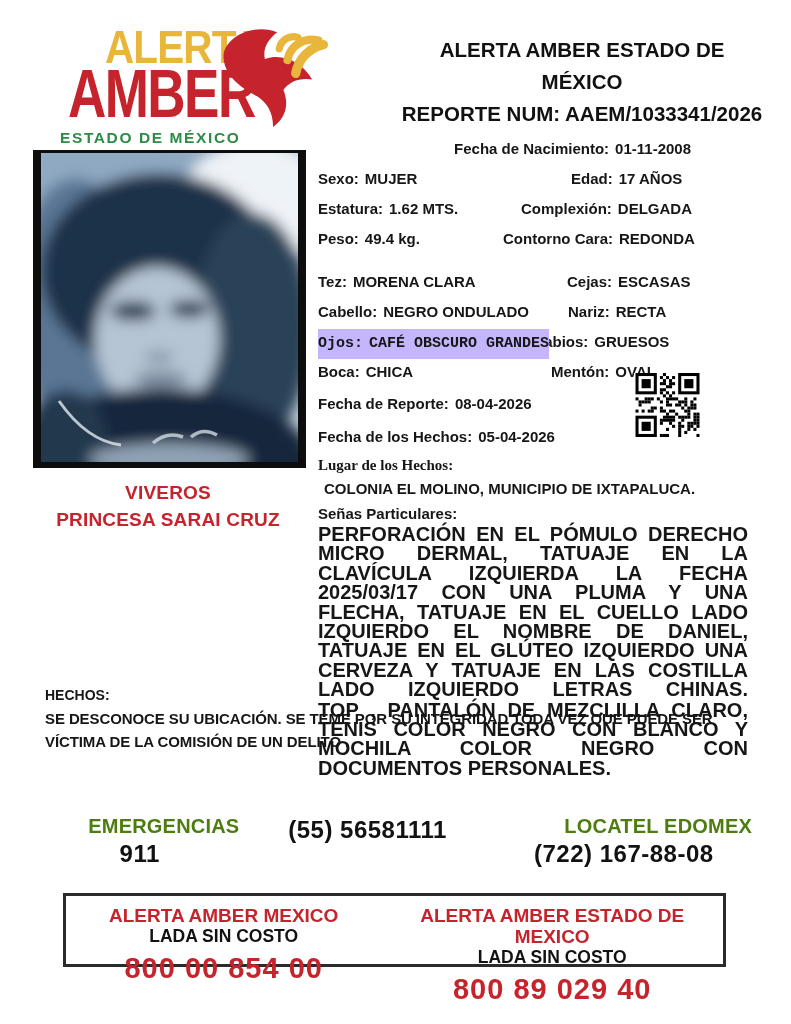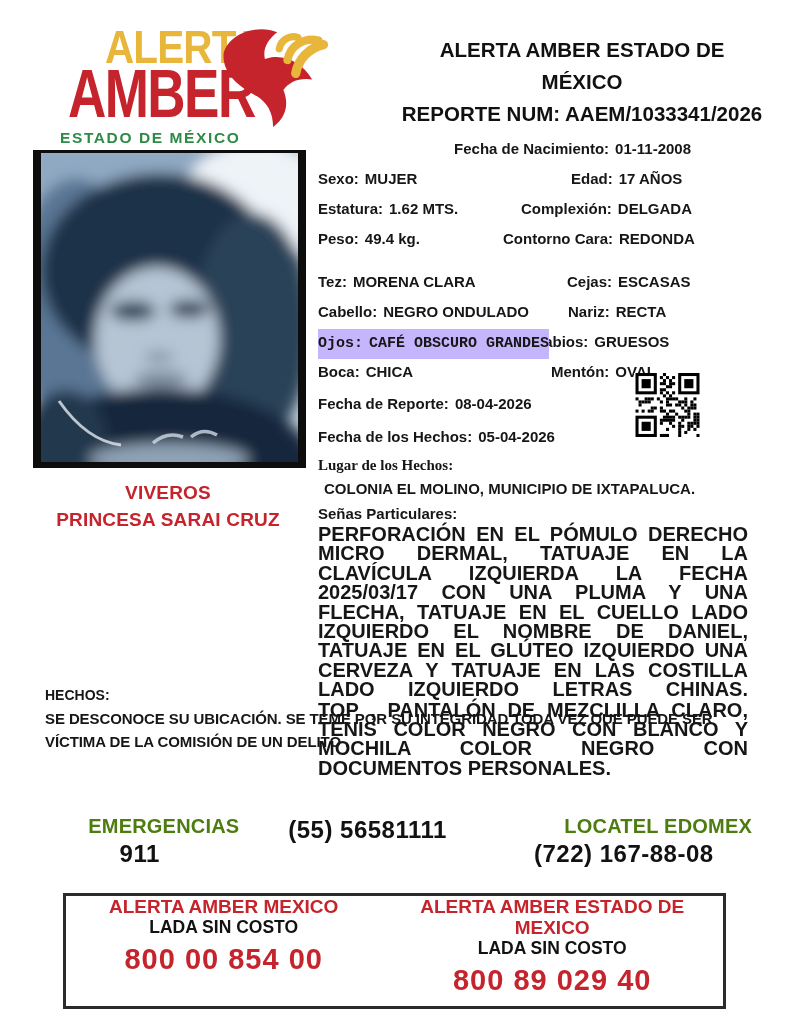--- a/index.html
+++ b/index.html
@@ -53,22 +53,22 @@
   
   .contacts{position:absolute;left:40px;top:814px;width:712px;display:flex;}
   .contact{text-align:center;}
   .contact:nth-child(1){width:28%;}
   .contact:nth-child(2){width:36%;}
   .contact:nth-child(3){width:36%;}
   .c-label{color:#4d7c0f;font-size:20px;line-height:24px;letter-spacing:.2px;text-align:right;}
   .c-number{color:#121212;font-size:24px;line-height:28px;margin-top:2px;letter-spacing:.5px;}
 
   
-  .footerbox{position:absolute;left:63px;top:893px;width:663px;height:116px;border:3px solid #2b2b2b;
-             box-sizing:border-box;display:flex;}
+  .footerbox{position:absolute;left:63px;top:893px;width:663px;height:74px;border:3px solid #2b2b2b;
+             box-sizing:border-box;display:flex;padding-top:9px;}
   .fcol{text-align:center;}
   .fcol.left{width:48%;}
   .fcol.right{width:52%;}
   .f-title{color:#C5242C;font-size:19px;line-height:21px;}
   .f-sub{color:#121212;font-size:17.5px;line-height:20px;}
   .f-number{color:#C5242C;font-size:29px;line-height:34px;margin-top:5px;letter-spacing:1px;}
 </style>
 </head>
 <body>
 

